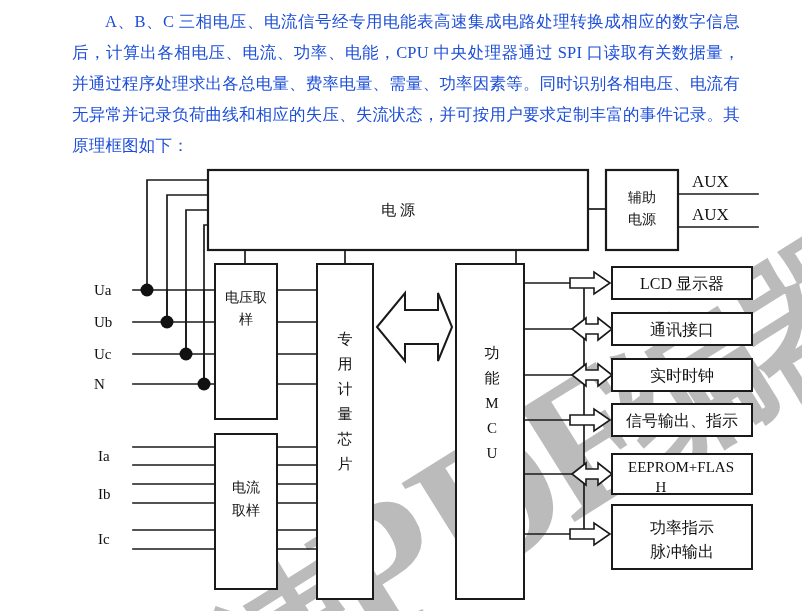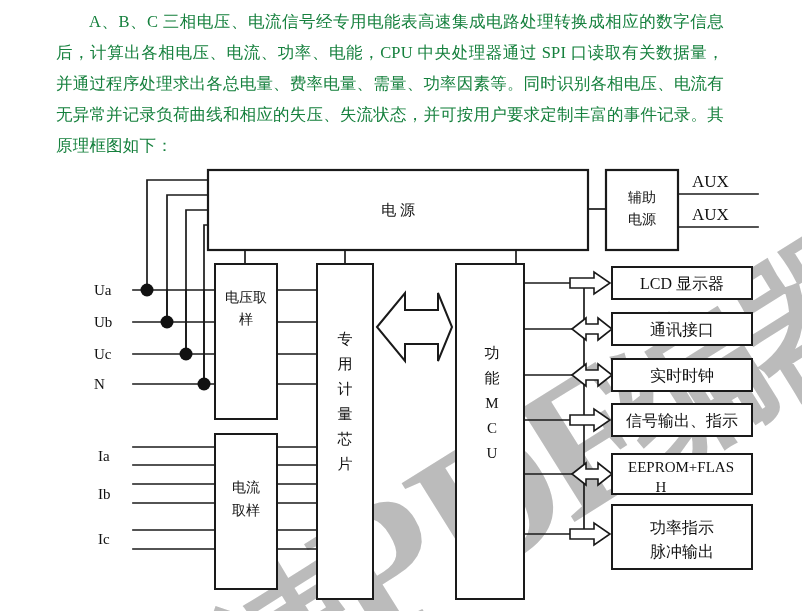--- a/index.html
+++ b/index.html
@@ -9,27 +9,27 @@
     font-family:"Liberation Serif","DejaVu Serif",serif;
     color:#1a1a1a;
     overflow:hidden;
     position:relative;
   }
   #page{position:relative;width:802px;height:611px;overflow:hidden;}
 
   
   .para{
     position:absolute;
-    left:56px; top:6px; width:668px;
+    left:72px; top:6px; width:668px;
     font-size:16.5px;
     line-height:31px;
     text-align:justify;
     text-justify:inter-ideograph;
     letter-spacing:0.2px;
-    color:#15803d;
+    color:#1d4ed8;
   }
   .para p{margin:0;text-indent:2em;}
 
   
   #diagram{position:absolute;left:0;top:162px;width:802px;height:449px;}
   #diagram svg{display:block;}
 
   .boxlbl{
     font-family:"Liberation Serif","DejaVu Serif",serif;
     fill:#111;

